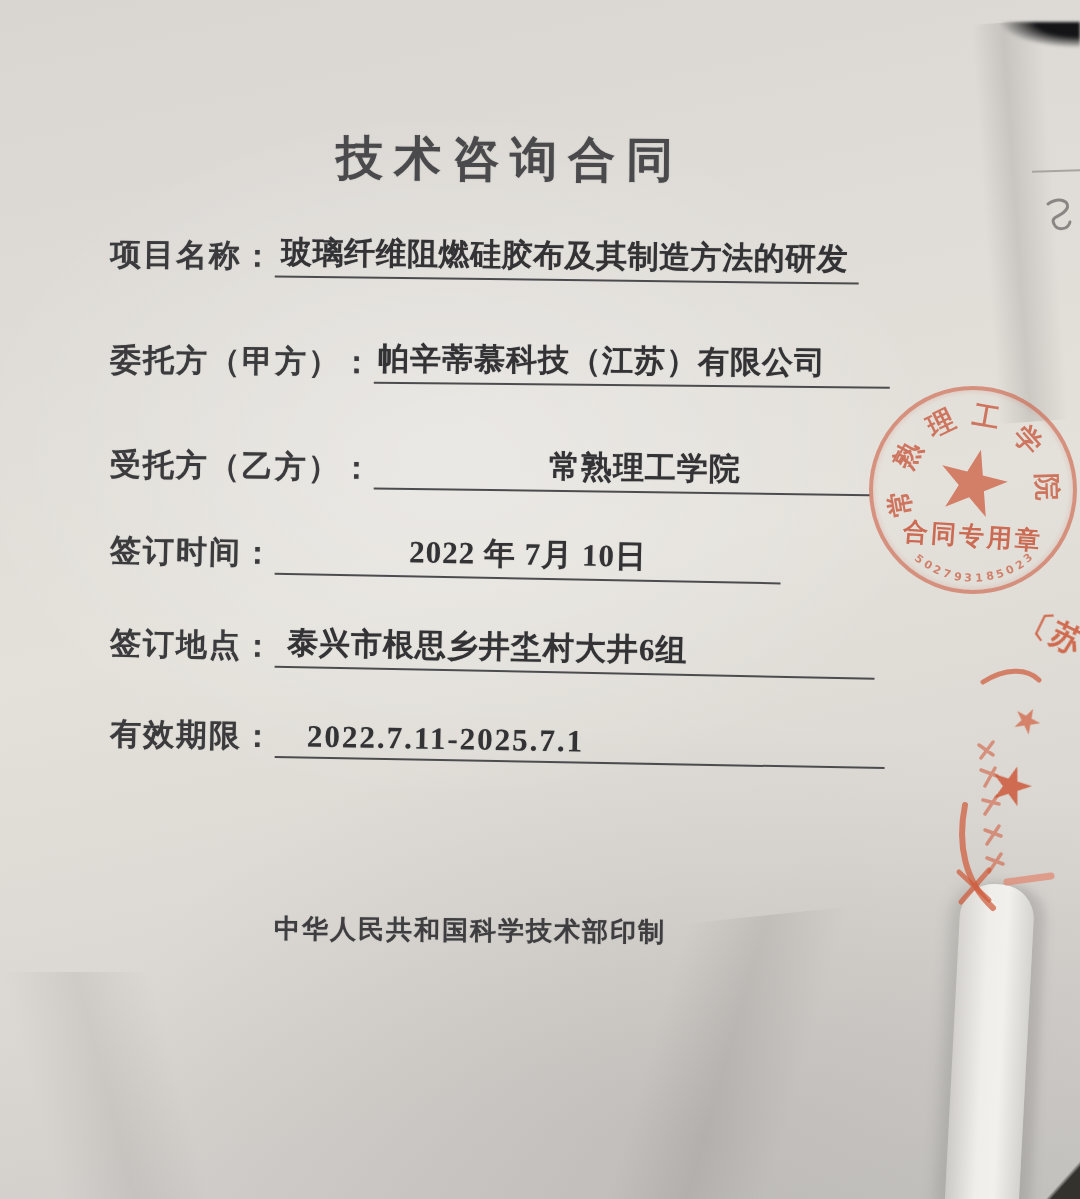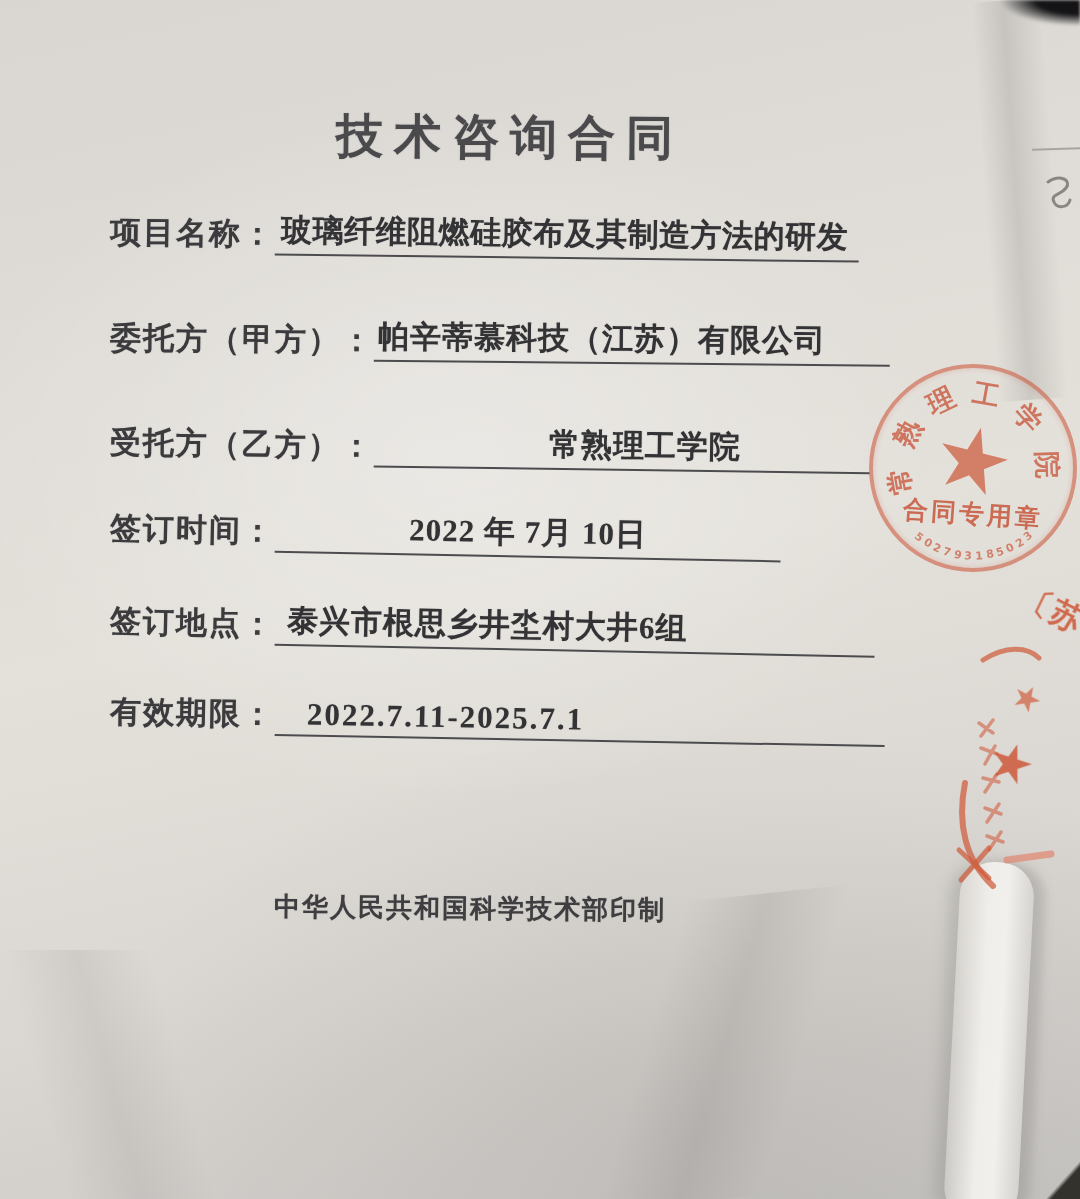--- a/index.html
+++ b/index.html
@@ -4,21 +4,21 @@
 <style>
   html,body{margin:0;padding:0;}
   body{
     width:1080px;height:1199px;overflow:hidden;position:relative;
     font-family:"Liberation Serif","DejaVu Serif",serif;
     background:
       radial-gradient(ellipse 700px 500px at 42% 38%, rgba(255,255,255,.30), rgba(255,255,255,0) 70%),
       radial-gradient(ellipse 900px 600px at 65% 95%, rgba(90,88,84,.14), rgba(0,0,0,0) 70%),
       linear-gradient(168deg,#d9d6d2 0%,#dfdcd7 25%,#e4e1db 48%,#dbd8d3 72%,#cfccc9 92%,#c9c7c4 100%);
   }
-  .photo{position:absolute;inset:0;}
+  .photo{position:absolute;inset:0;margin-top:22px;}
 
   
   .crease{position:absolute;pointer-events:none;}
   .crease-right-top{left:985px;top:0;width:70px;height:400px;
     background:linear-gradient(90deg,rgba(0,0,0,0) 0%,rgba(120,118,114,.22) 45%,rgba(0,0,0,0) 100%);
     transform:rotate(-4deg);}
   .crease-bottom-diag{left:430px;top:900px;width:560px;height:300px;
     background:linear-gradient(112deg,rgba(0,0,0,0) 40%,rgba(110,108,104,.16) 52%,rgba(0,0,0,0) 64%);
     transform:rotate(-6deg);}
   .crease-left-bottom{left:-40px;top:950px;width:300px;height:260px;

